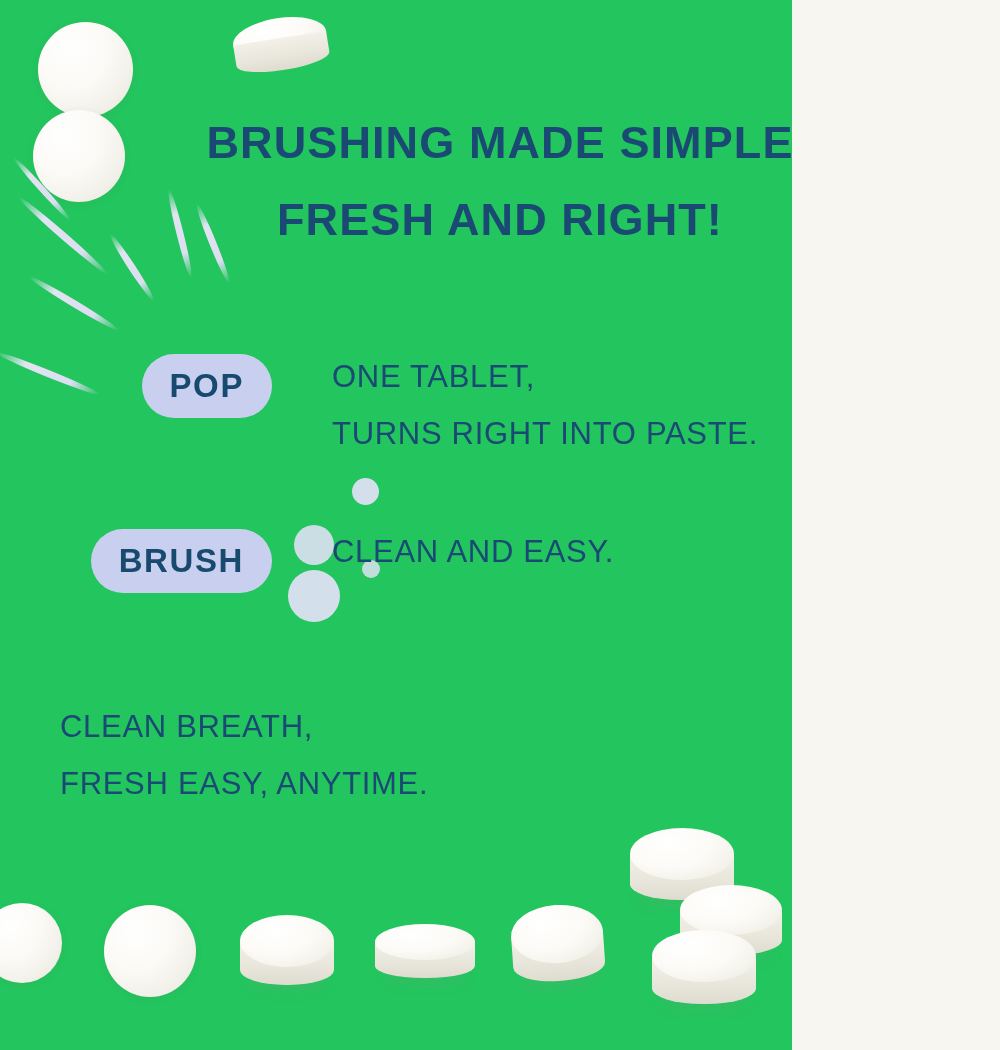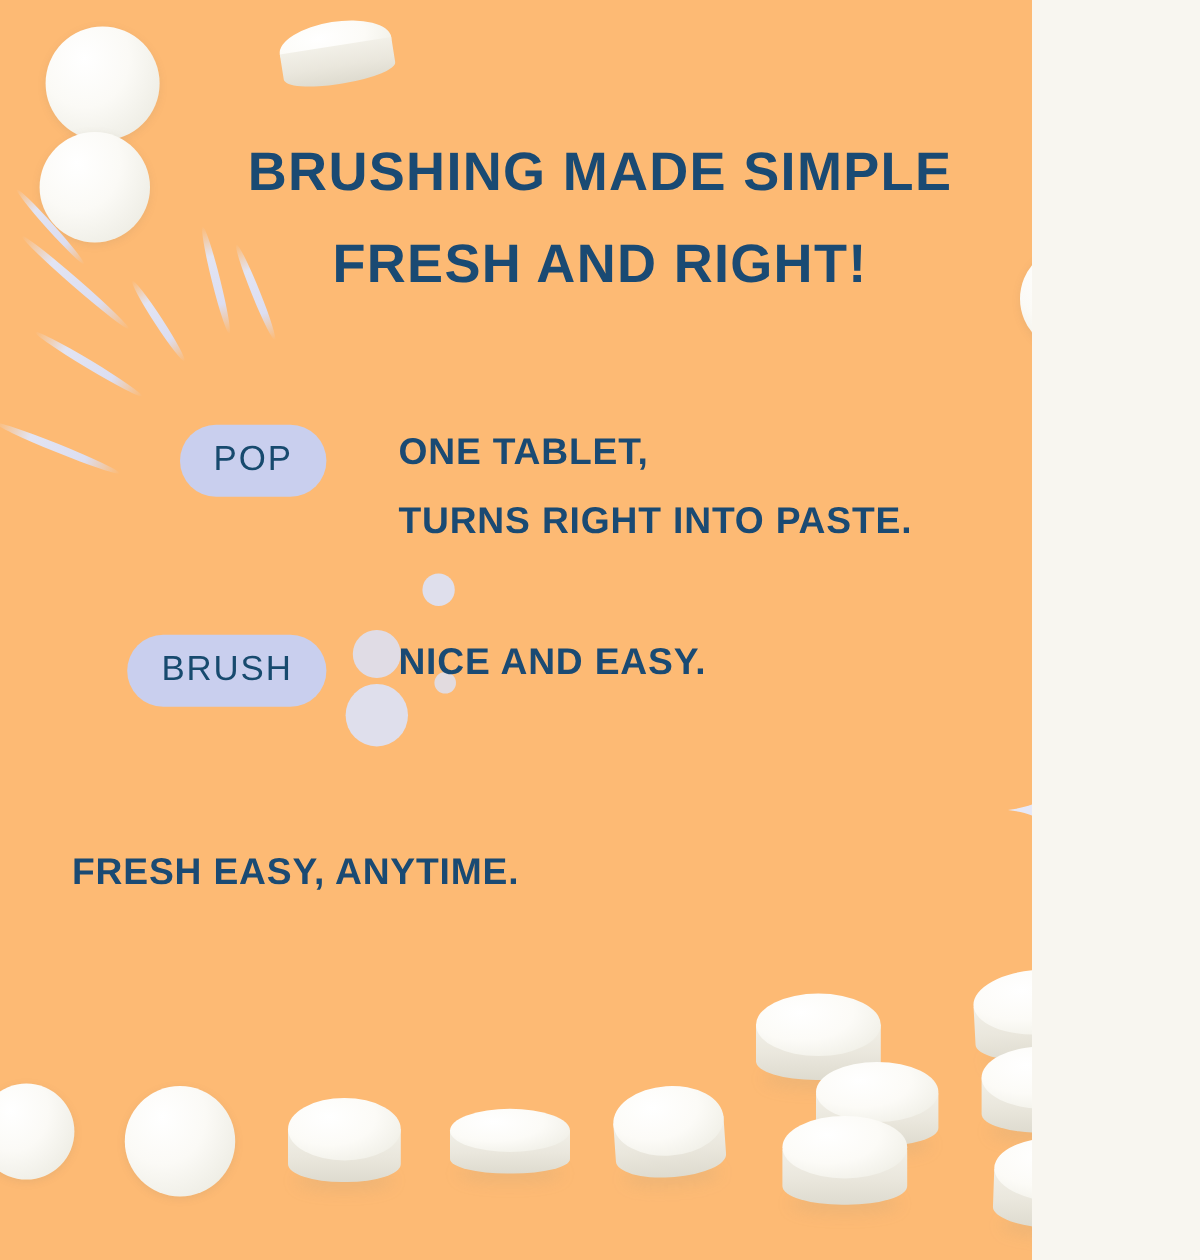--- a/index.html
+++ b/index.html
@@ -8,23 +8,23 @@
   }
   body {
     width: 1000px;
     height: 1050px;
     background: #f8f6f0;
     font-family: "Liberation Sans", sans-serif;
     overflow: hidden;
   }
   #poster {
     position: relative;
-    width: 860px;
+    width: 792px;
     height: 1050px;
-    background: #fdba74;
+    background: #22c55e;
     overflow: hidden;
   }
 
   
   .deco {
     position: absolute;
     pointer-events: none;
   }
 
   
@@ -115,31 +115,31 @@
     width: 272px;
     display: flex;
     justify-content: flex-end;
     padding-top: 14px;
     box-sizing: border-box;
   }
   .pill {
     background: #c9cfee;
     color: #174a6e;
     border-radius: 34px;
-    font-size: 29px;
-    font-weight: normal;
+    font-size: 33px;
+    font-weight: bold;
     letter-spacing: 1.6px;
     padding: 15px 28px 16px 28px;
     line-height: 1;
     white-space: nowrap;
   }
   .step-text {
     color: #1a4a73;
     font-size: 31px;
-    font-weight: bold;
+    font-weight: normal;
     line-height: 57px;
     letter-spacing: 0.7px;
     padding-left: 60px;
     padding-top: 8px;
   }
   .step-text span { display: block; white-space: nowrap; }
 </style>
 </head>
 <body>
 
@@ -262,25 +262,26 @@
           <span>ONE TABLET,</span>
           <span>TURNS RIGHT INTO PASTE.</span>
         </div>
       </div>
 
       <div class="step">
         <div class="pill-col">
           <div class="pill">BRUSH</div>
         </div>
         <div class="step-text">
-          <span>NICE AND EASY.</span>
+          <span>CLEAN AND EASY.</span>
         </div>
       </div>
 
       <div class="step">
         <div class="step-text">
+          <span>CLEAN BREATH,</span>
           <span>FRESH EASY, ANYTIME.</span>
         </div>
       </div>
 
     </div>
   </div>
 </div>
 
 </body></html>

